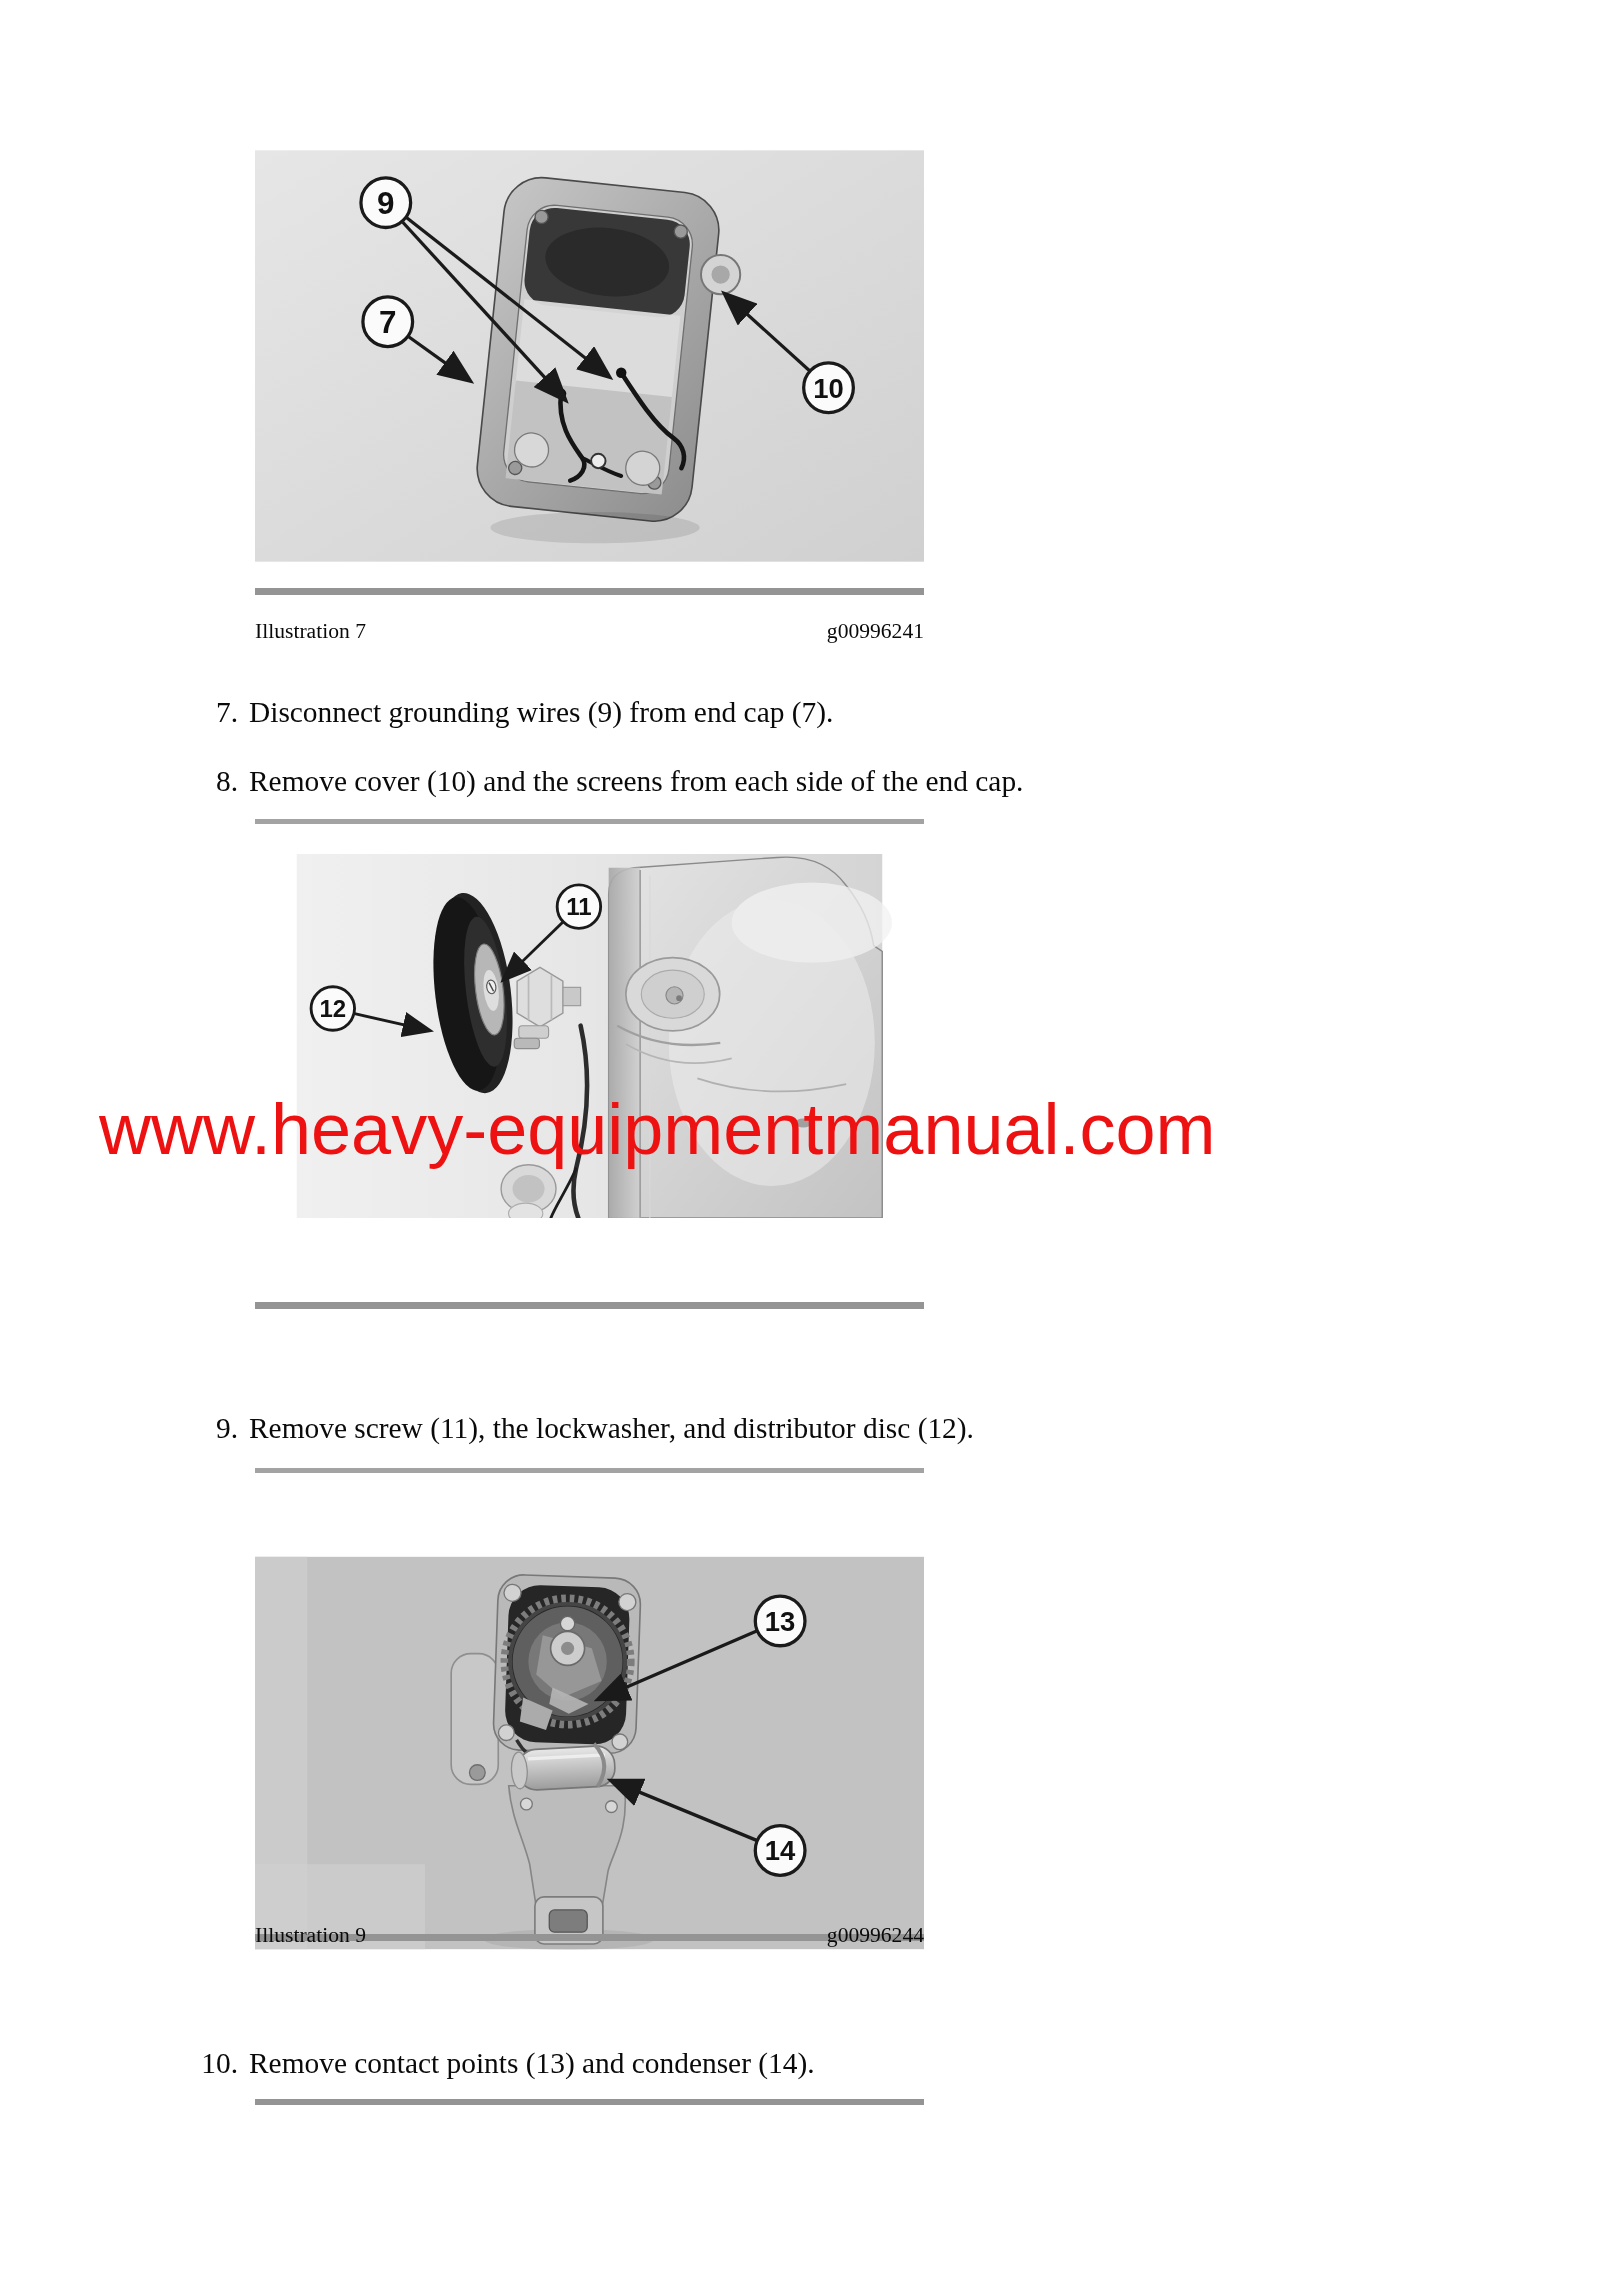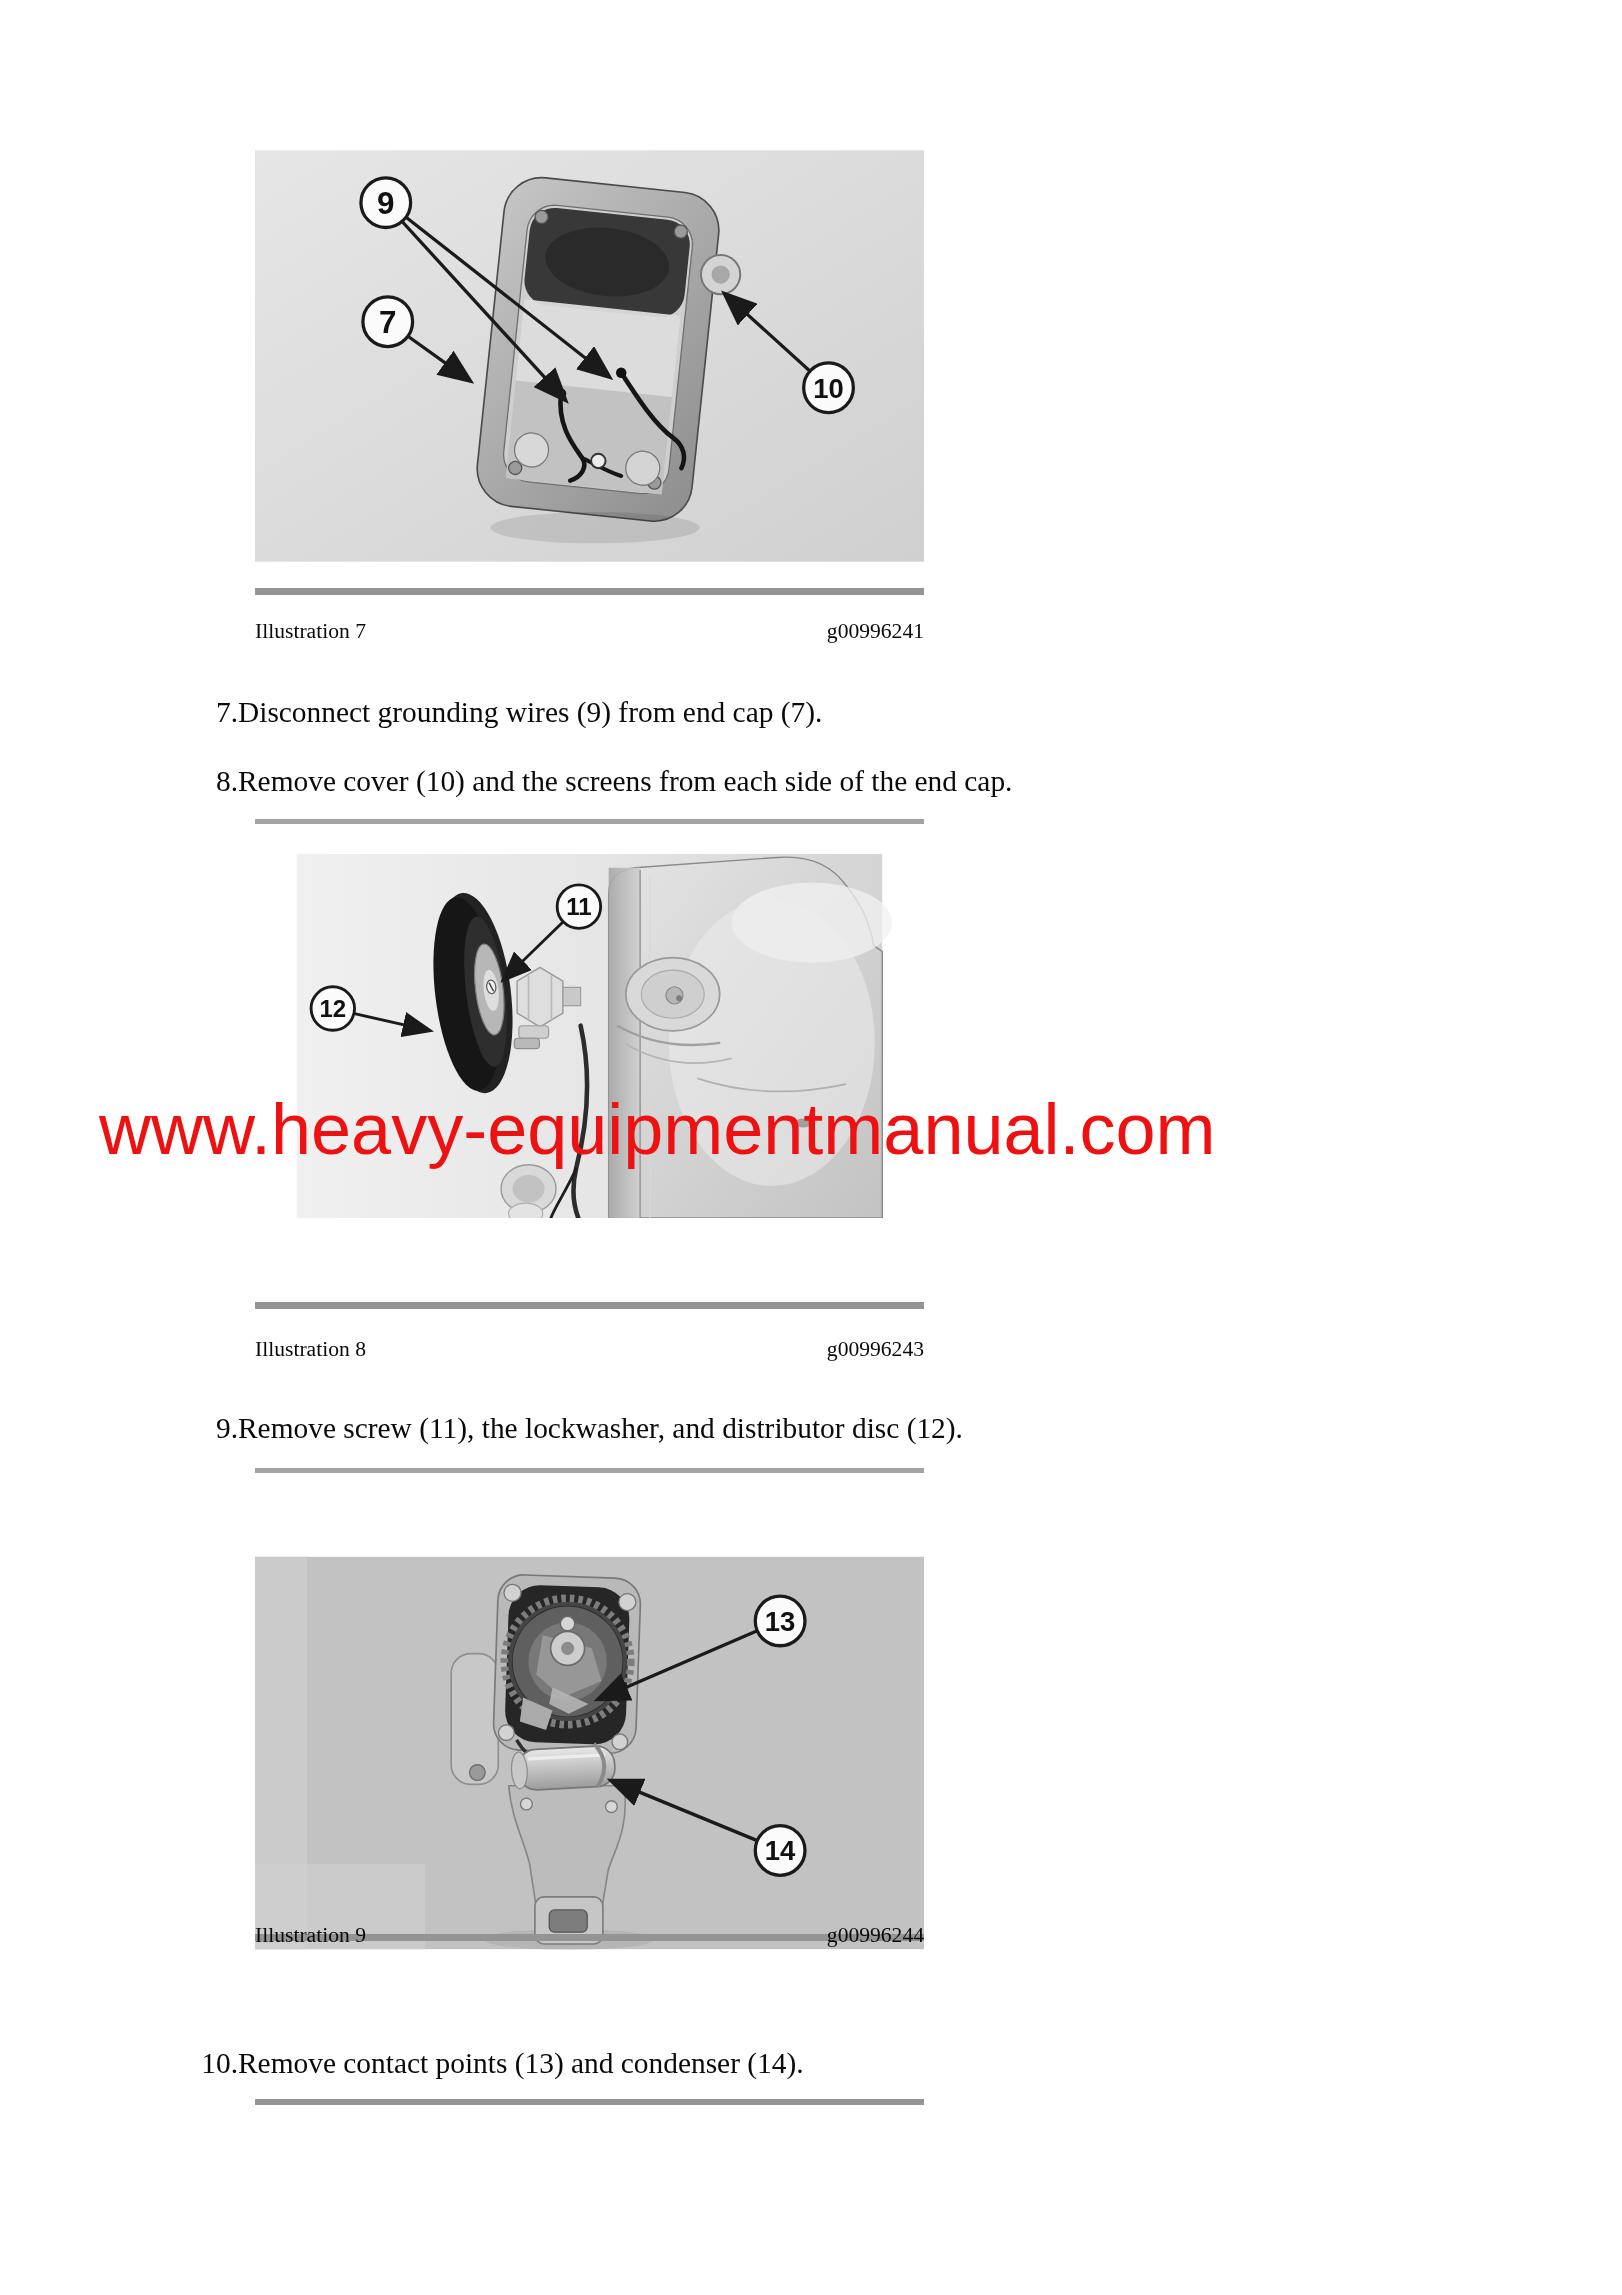--- a/index.html
+++ b/index.html
@@ -6,21 +6,21 @@
   .page{position:relative;width:1623px;height:2295px;background:#ffffff;overflow:hidden;
         font-family:"Liberation Serif",serif;color:#0a0a0a;}
   .photo{position:absolute;left:255px;width:669px;}
   .photo svg{display:block;width:100%;height:100%;}
   .bar{position:absolute;left:255px;width:669px;height:6.5px;background:#949494;}
   .thinrule{position:absolute;left:255px;width:669px;height:5.2px;background:#a3a3a3;}
   .cap{position:absolute;left:255px;width:669px;display:flex;justify-content:space-between;
        font-size:21.6px;line-height:26px;gap:24px;}
   .step{position:absolute;left:190px;display:flex;font-size:29.4px;line-height:34px;white-space:nowrap;}
   .step .num{flex:none;width:48px;text-align:right;}
-  .step .txt{}
+  .step .txt{margin-left:11px;}
   .watermark{position:absolute;left:99px;top:1093px;z-index:6;
              font-family:"Liberation Sans",sans-serif;font-size:72px;line-height:1;
              white-space:nowrap;color:#ee1111;}
   .co-circle{fill:#fbfbfb;stroke:#1a1a1a;stroke-width:5;}
   .co-num{font-family:"Liberation Sans",sans-serif;font-weight:bold;fill:#111;
           text-anchor:middle;}
   .leader{stroke:#1a1a1a;stroke-width:5;fill:none;}
 </style>
 </head>
 <body>
@@ -172,24 +172,20 @@
         <circle class="co-circle" cx="493" cy="92" r="38"></circle>
         <text class="co-num" x="493" y="107" font-size="42">11</text>
       </g>
       <g>
         <circle class="co-circle" cx="63" cy="270" r="38"></circle>
         <text class="co-num" x="63" y="285" font-size="42">12</text>
       </g>
     </svg>
   </div>
   <div class="bar" style="top:1302px;"></div>
-  <div class="cap" style="top:1336px;">
-    <span>Illustration 8</span>
-    <span>g00996243</span>
-  </div>
 
   <div class="step" style="top:1411px;">
     <span class="num">9.</span>
     <span class="txt">Remove screw (11), the lockwasher, and distributor disc (12).</span>
   </div>
 
   <div class="thinrule" style="top:1468px;"></div>
   <div class="photo" style="top:1509px;height:488px;">
     <svg viewBox="0 0 1023 600">
       <defs>

